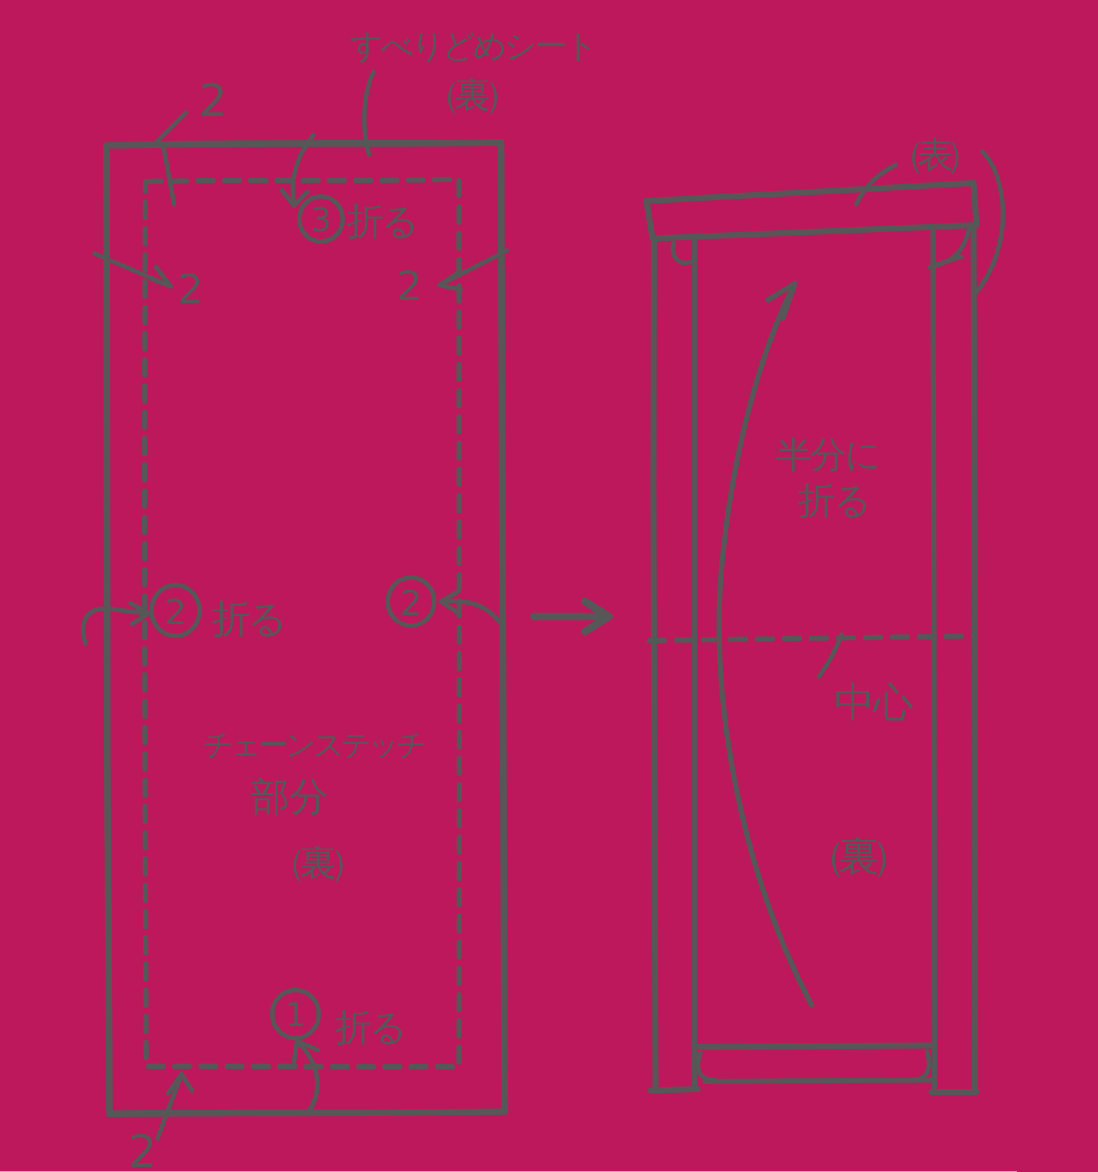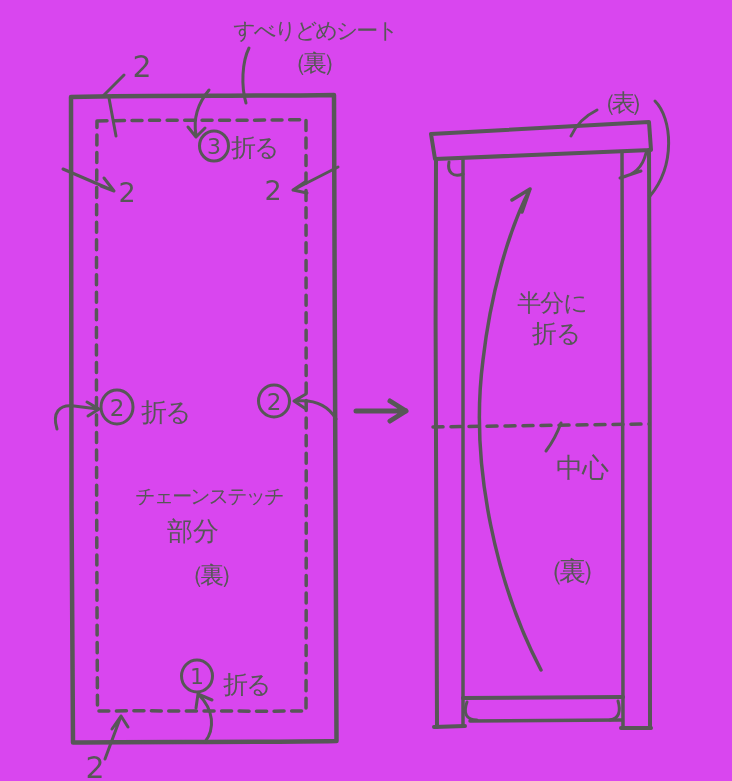--- a/index.html
+++ b/index.html
@@ -1,16 +1,16 @@
 <!DOCTYPE html>
 <html><head>
 <meta charset="utf-8">
 <style>
   html,body{margin:0;padding:0;background:#ffffff;}
-  .page{position:relative;width:732px;height:781px;background:#d946ef;overflow:hidden;}
+  .page{position:relative;width:732px;height:781px;background:#be185d;overflow:hidden;}
   svg{display:block;}
   .stroke{fill:none;stroke:#575757;stroke-linecap:round;stroke-linejoin:round;}
   .hand{font-family:"DejaVu Sans",sans-serif;fill:#575757;}
 </style>
 </head>
 <body>
 
 <div class="page">
 <svg width="732" height="781" viewBox="0 0 732 781">
 

